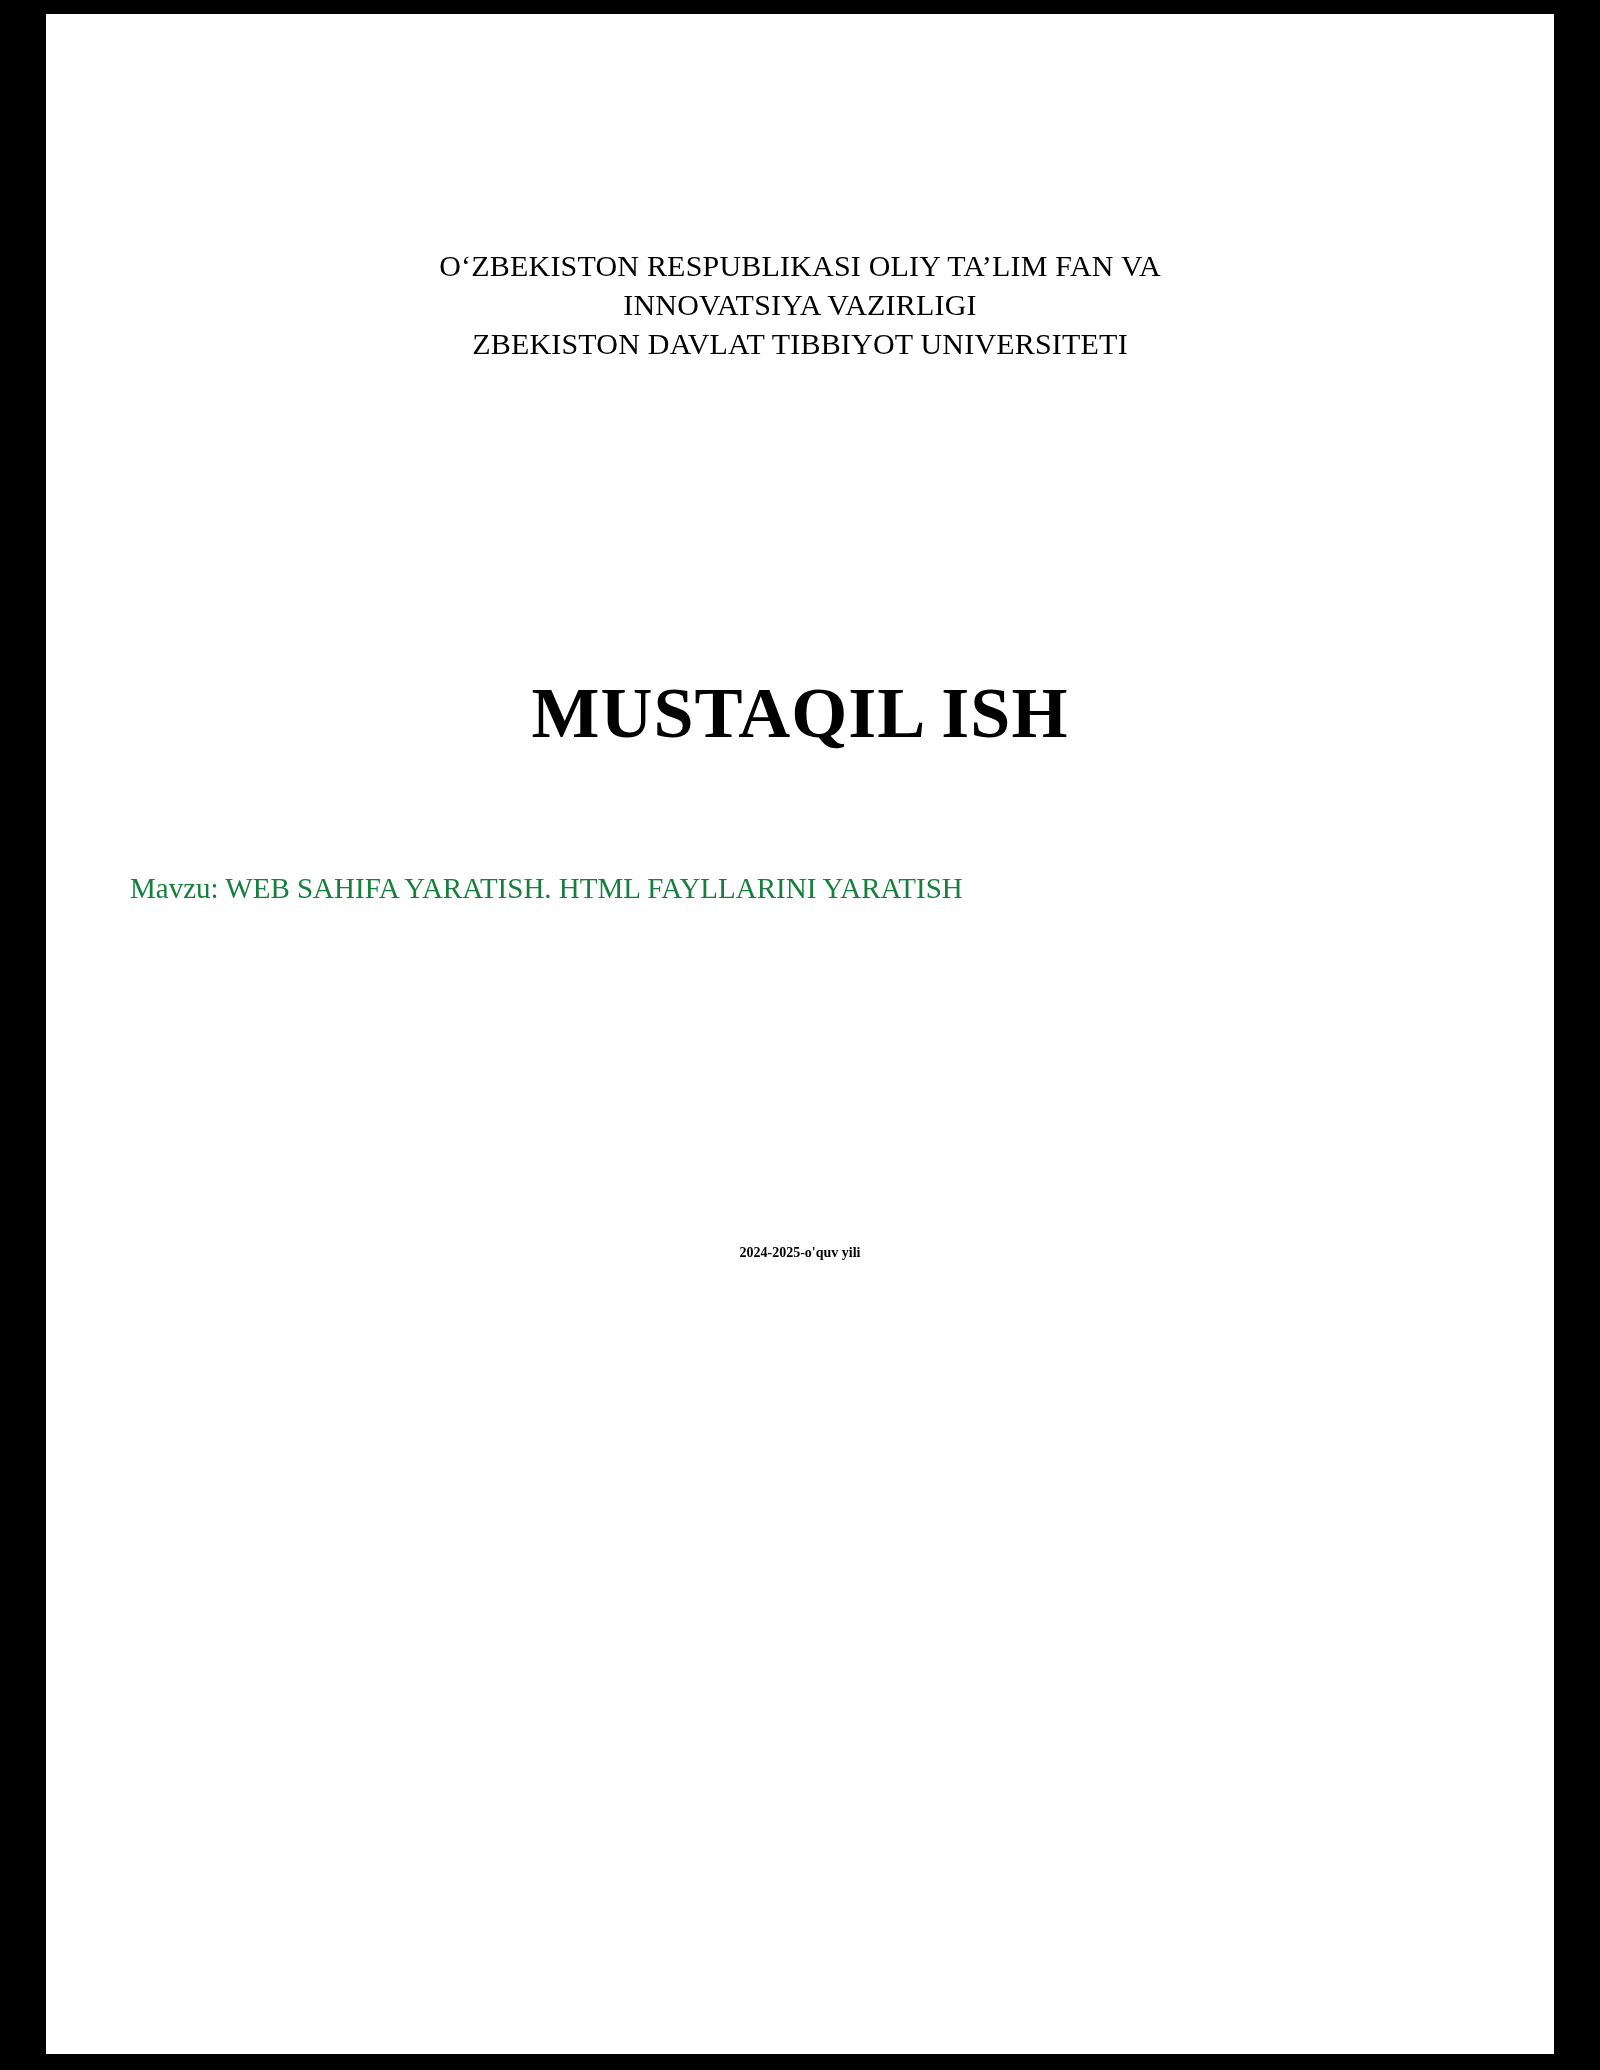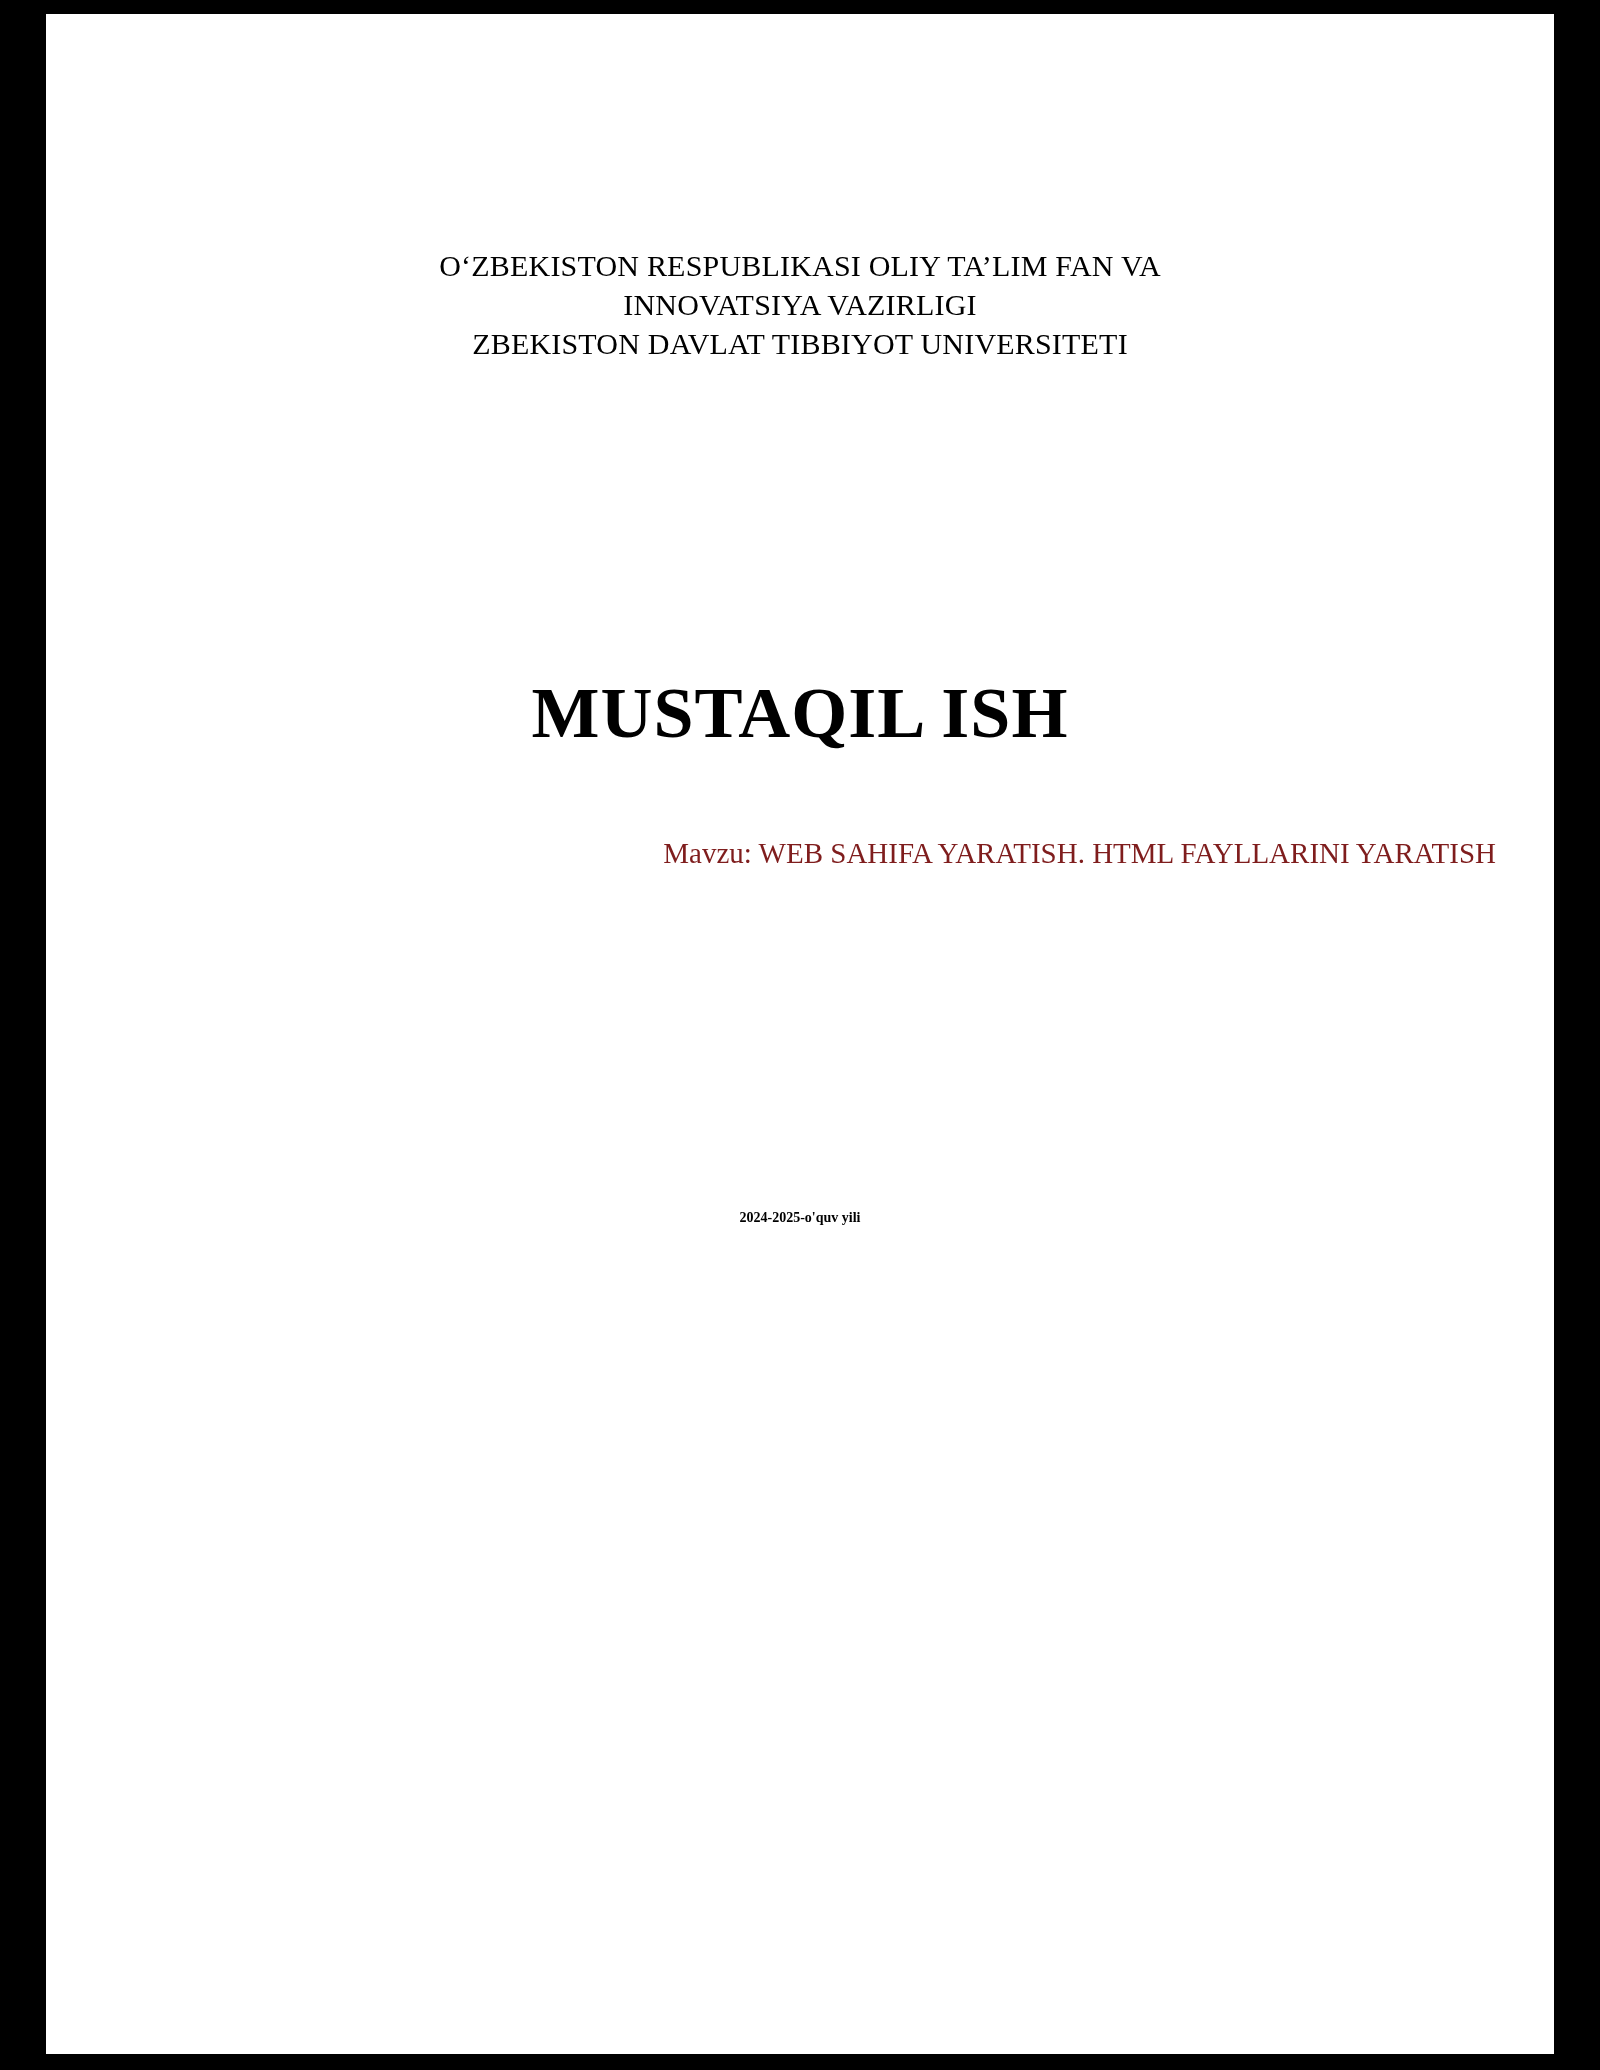--- a/index.html
+++ b/index.html
@@ -31,21 +31,21 @@
     box-sizing: border-box;
     border: 2px solid #000000;
   }
   .content {
     position: absolute;
     left: 0;
     right: 0;
     top: 0;
     bottom: 0;
     box-sizing: border-box;
-    padding: 0 58px;
+    padding: 0 84px;
   }
   .heading-block {
     margin-top: 232px;
     text-align: center;
     font-size: 30px;
     line-height: 1.30;
     letter-spacing: 0.2px;
     color: #000000;
   }
   .heading-block .line {
@@ -55,24 +55,24 @@
   .doc-title {
     margin-top: 313px;
     text-align: center;
     font-weight: bold;
     font-size: 72px;
     letter-spacing: 1px;
     color: #000000;
     line-height: 1.05;
   }
   .subject-line {
-    margin-top: 85px;
-    text-align: right;
+    margin-top: 120px;
+    text-align: left;
     font-size: 29px;
-    color: #7f1d1d;
+    color: #15803d;
     white-space: nowrap;
   }
   .year-line {
     margin-top: 340px;
     text-align: center;
     font-size: 14px;
     font-weight: bold;
     color: #000000;
   }
 </style>

